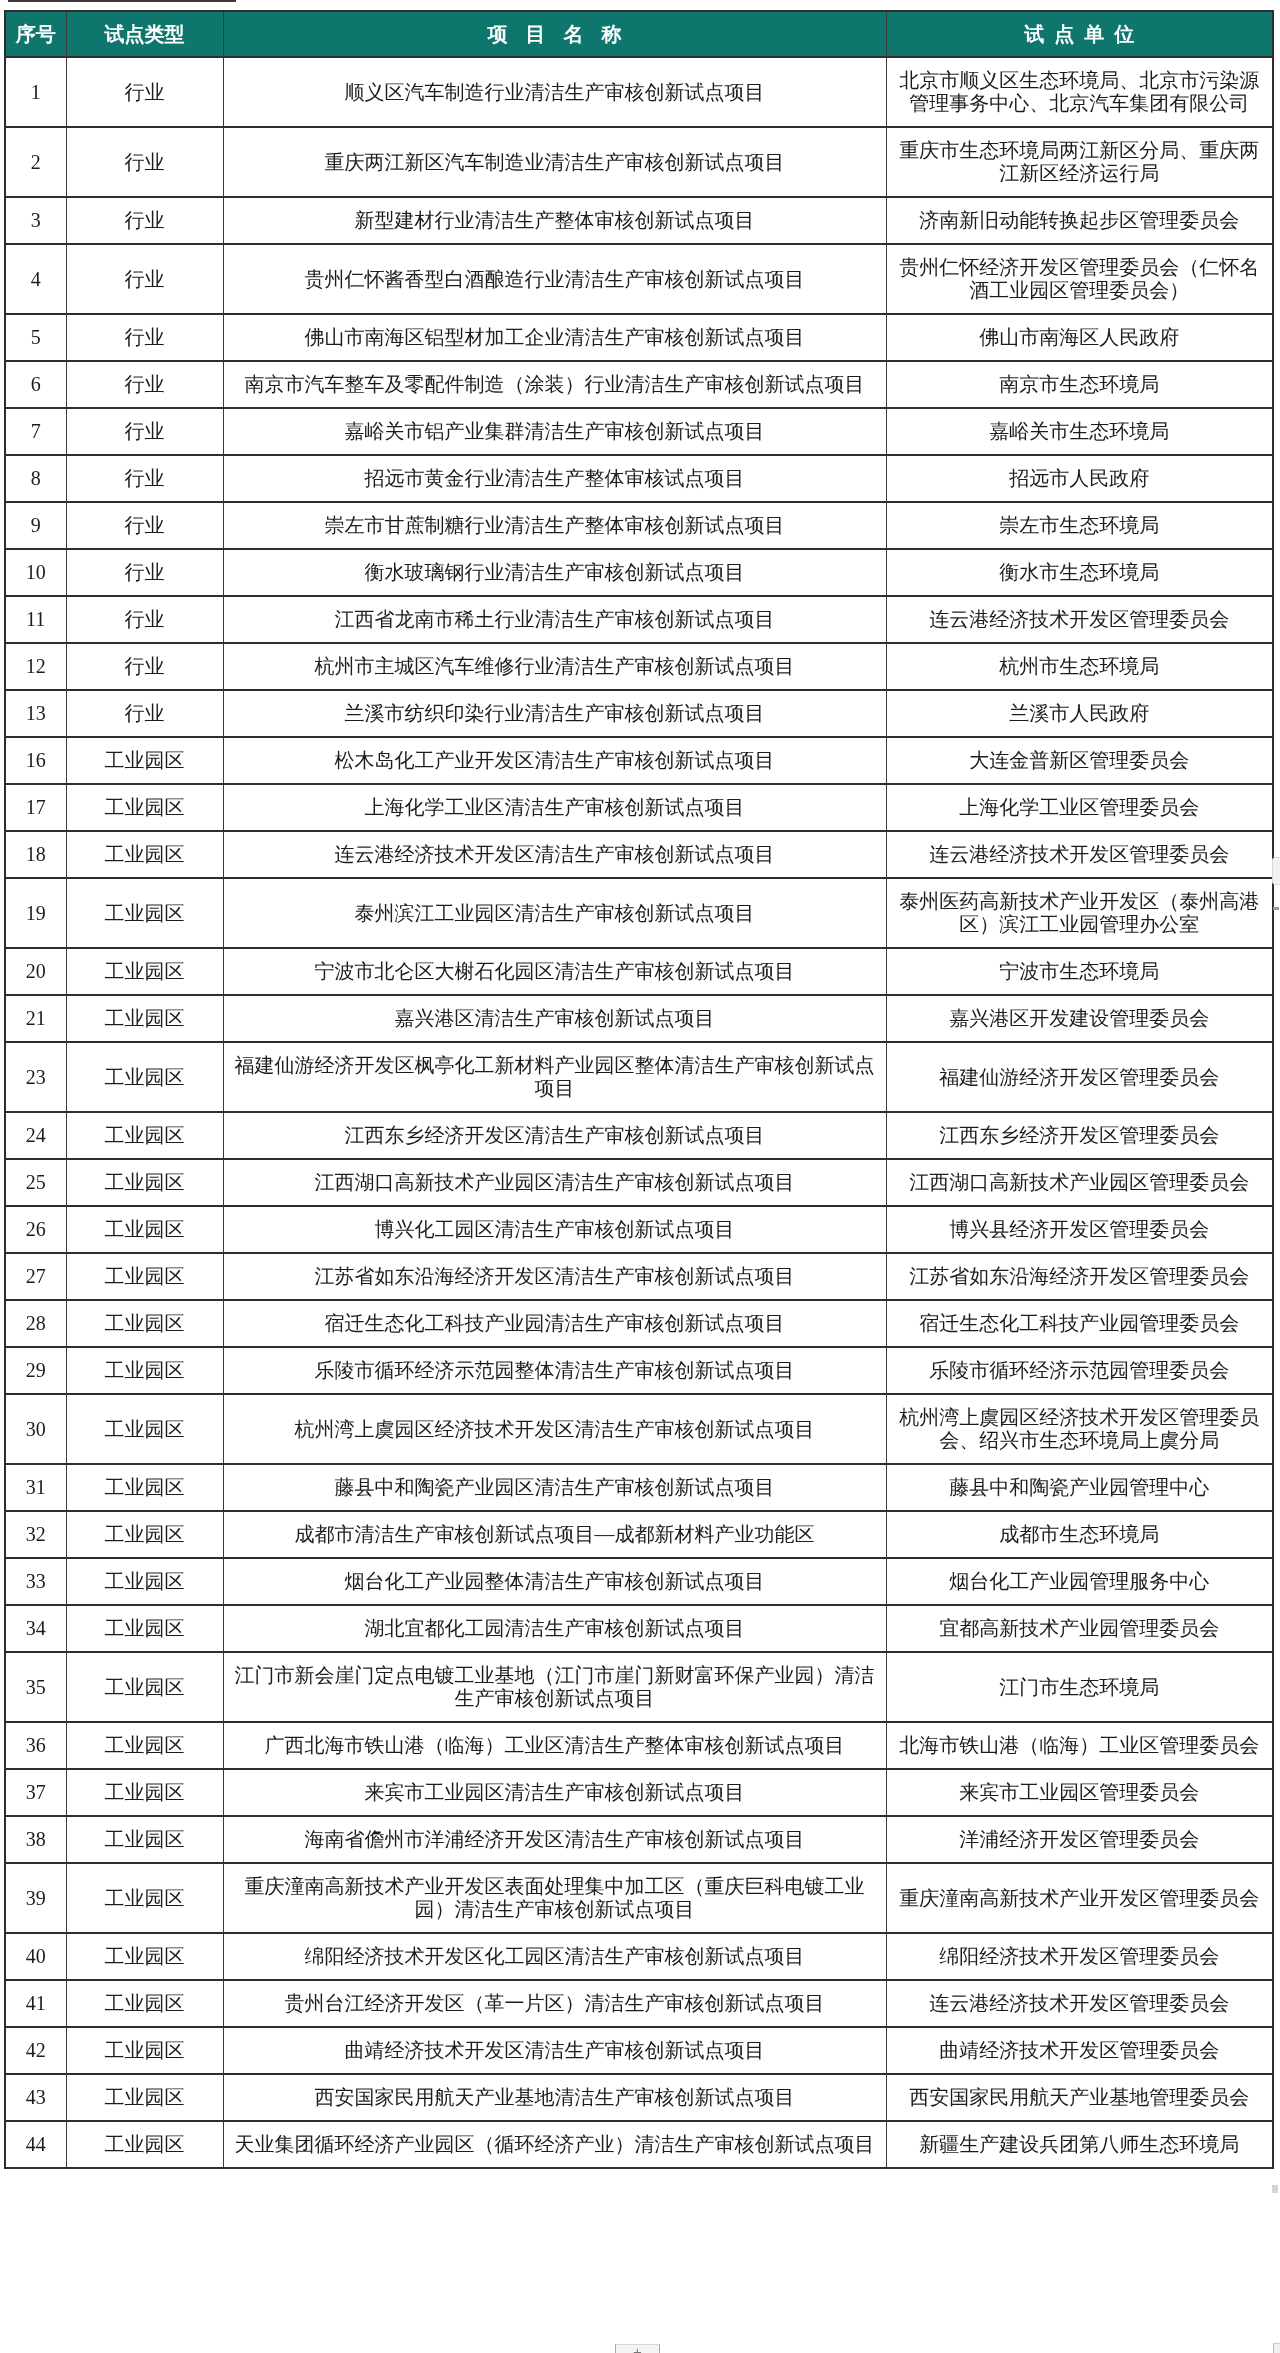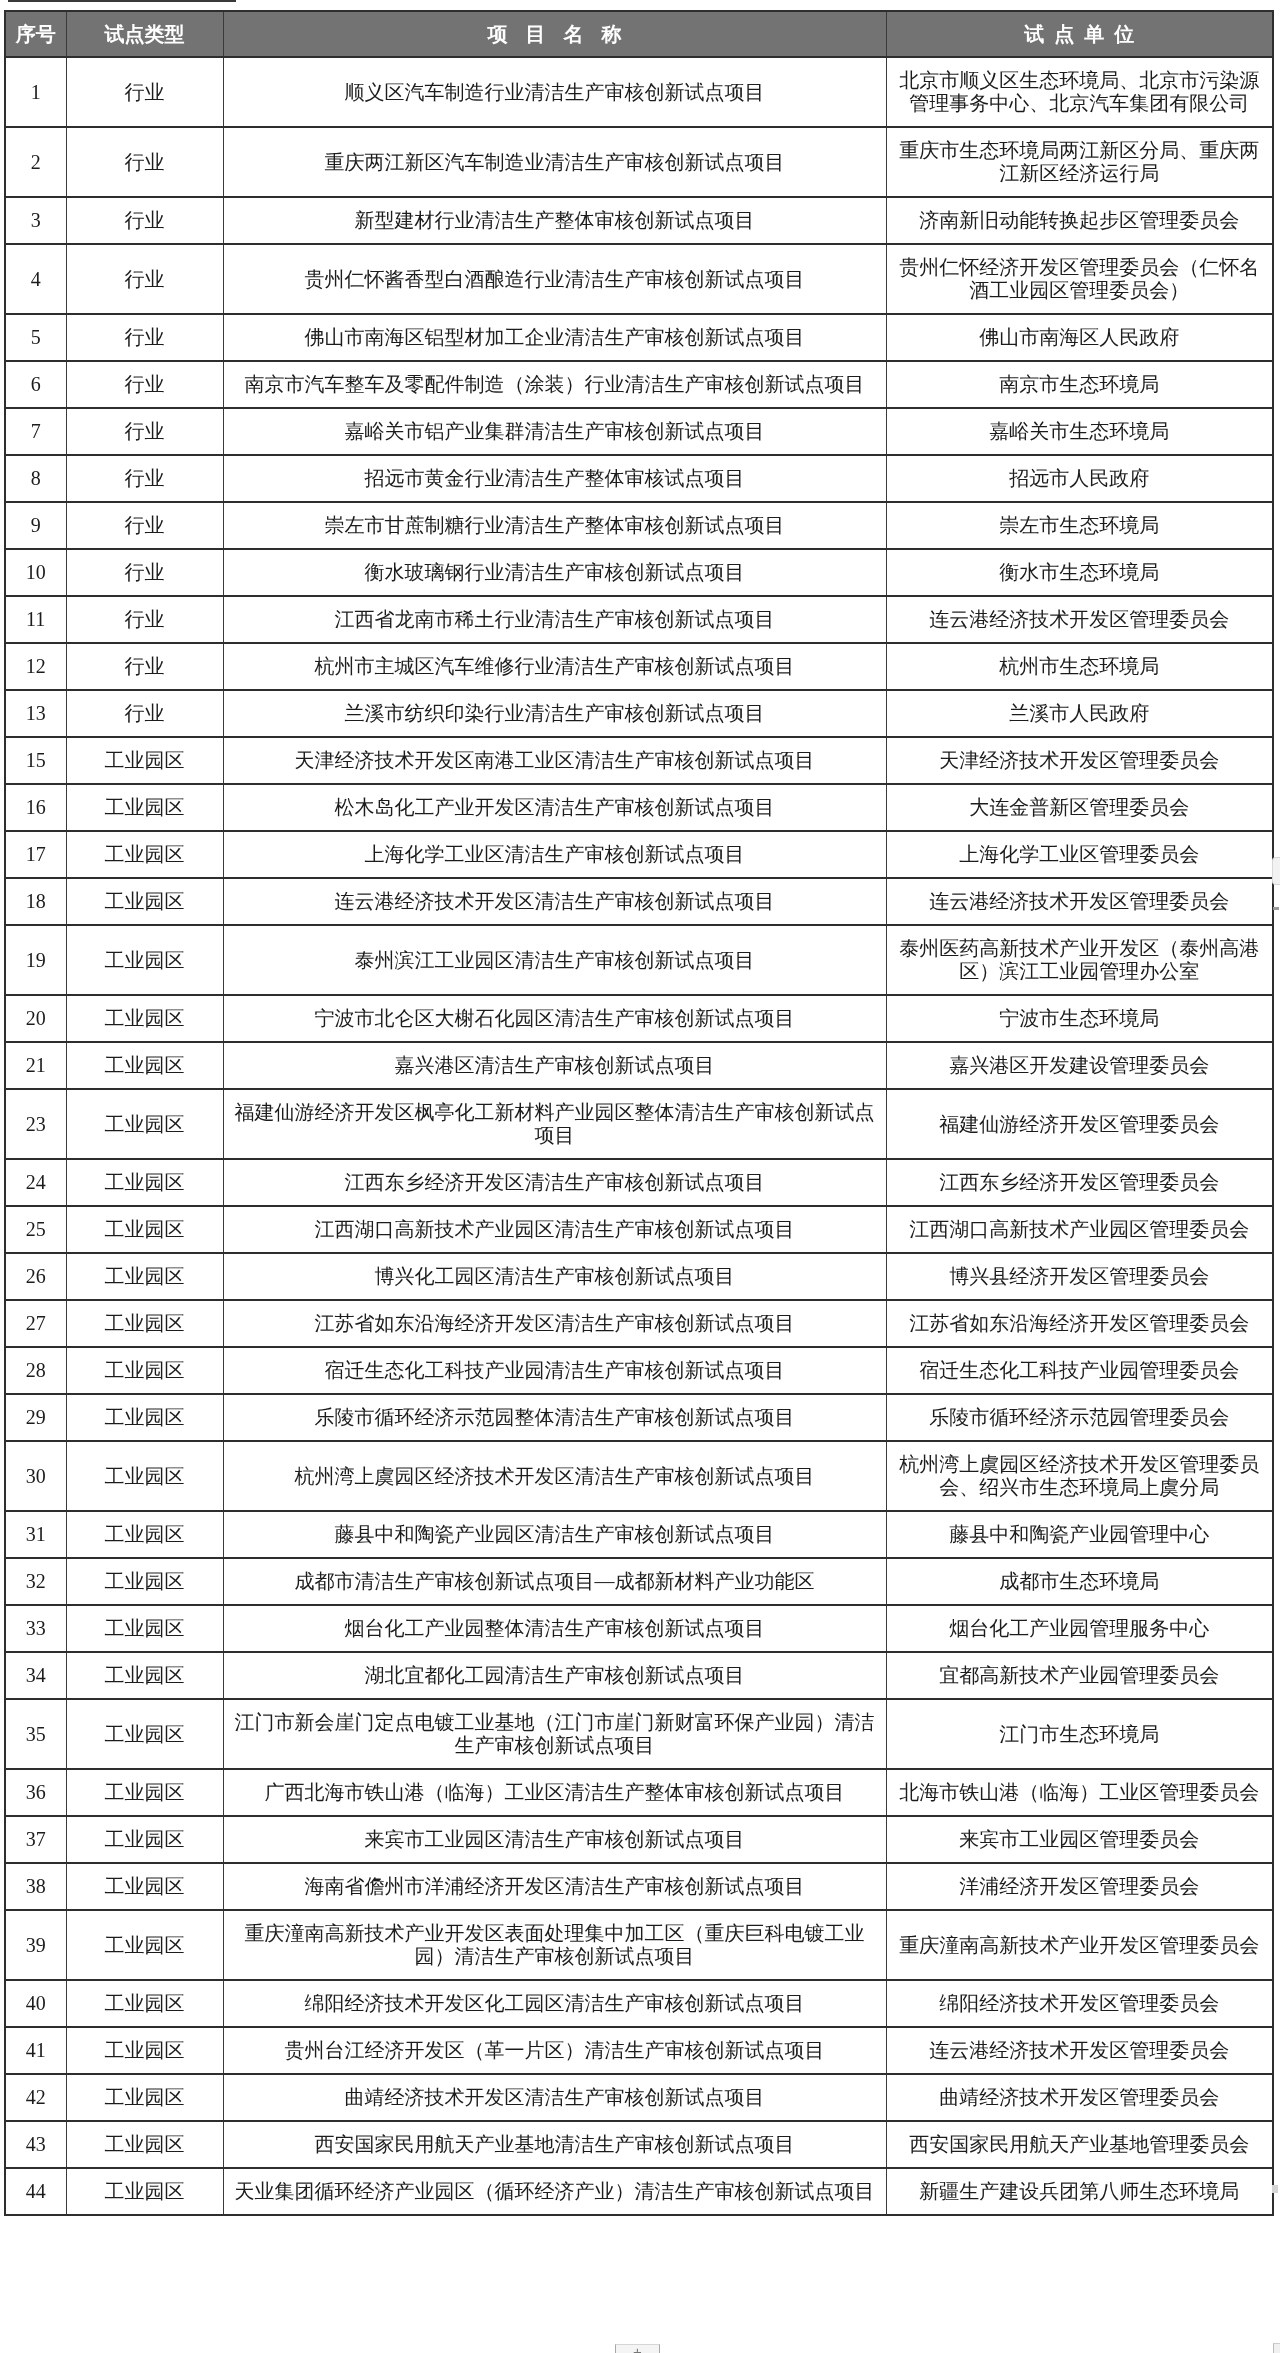--- a/index.html
+++ b/index.html
@@ -15,21 +15,21 @@
     position:absolute; left:4px; top:10px; width:1268px;
     border-collapse:collapse; table-layout:fixed;
     border:2px solid #2e2e2e;
   }
   table.pilot th, table.pilot td {
     border-left:1px solid #3a3a3a; border-right:1px solid #3a3a3a;
     border-top:2px solid #2e2e2e; border-bottom:2px solid #2e2e2e;
     text-align:center; vertical-align:middle;
   }
   table.pilot thead th {
-    background:#737373; color:#ffffff;
+    background:#0f766e; color:#ffffff;
     font-weight:bold; font-size:20px; height:44px; padding:0 4px;
   }
   .ls-wide { letter-spacing:0.9em; margin-right:-0.9em; }
   .ls-mid  { letter-spacing:0.5em; margin-right:-0.5em; }
   table.pilot tbody td {
     font-size:20px; color:#1c1c1c; line-height:23px; padding:11px 8px;
   }
   
   .zoom-btn-fragment {
     position:absolute; left:615px; top:2344px; width:43px; height:9px;
@@ -141,26 +141,20 @@
         <td>杭州市主城区汽车维修行业清洁生产审核创新试点项目</td>
         <td>杭州市生态环境局</td>
       </tr>
       <tr>
         <td>13</td>
         <td>行业</td>
         <td>兰溪市纺织印染行业清洁生产审核创新试点项目</td>
         <td>兰溪市人民政府</td>
       </tr>
       <tr>
-        <td>15</td>
-        <td>工业园区</td>
-        <td>天津经济技术开发区南港工业区清洁生产审核创新试点项目</td>
-        <td>天津经济技术开发区管理委员会</td>
-      </tr>
-      <tr>
         <td>16</td>
         <td>工业园区</td>
         <td>松木岛化工产业开发区清洁生产审核创新试点项目</td>
         <td>大连金普新区管理委员会</td>
       </tr>
       <tr>
         <td>17</td>
         <td>工业园区</td>
         <td>上海化学工业区清洁生产审核创新试点项目</td>
         <td>上海化学工业区管理委员会</td>

